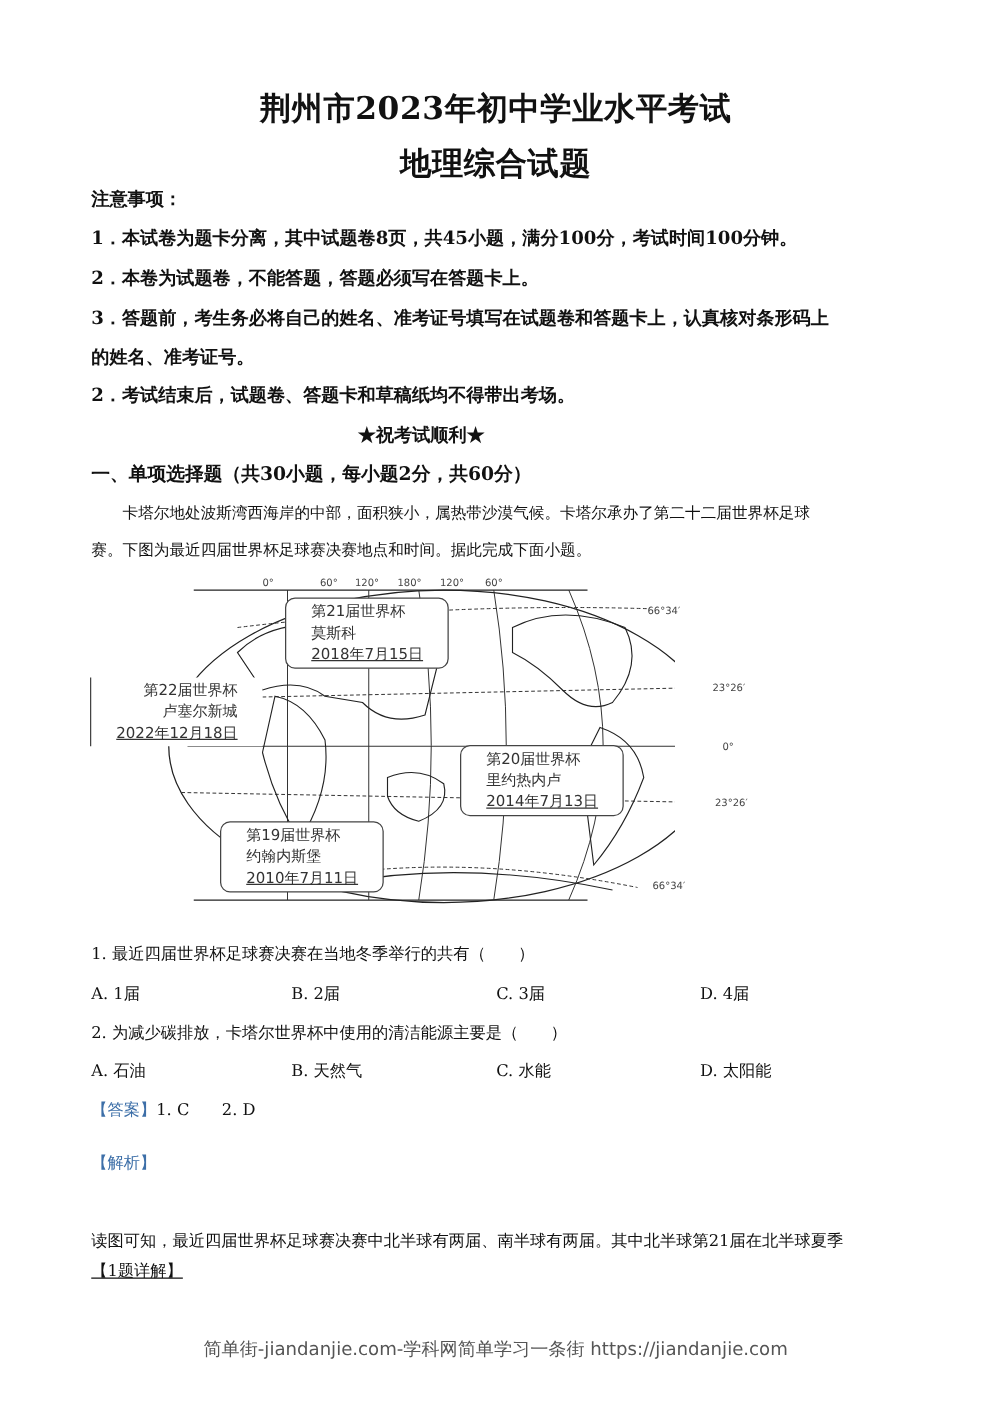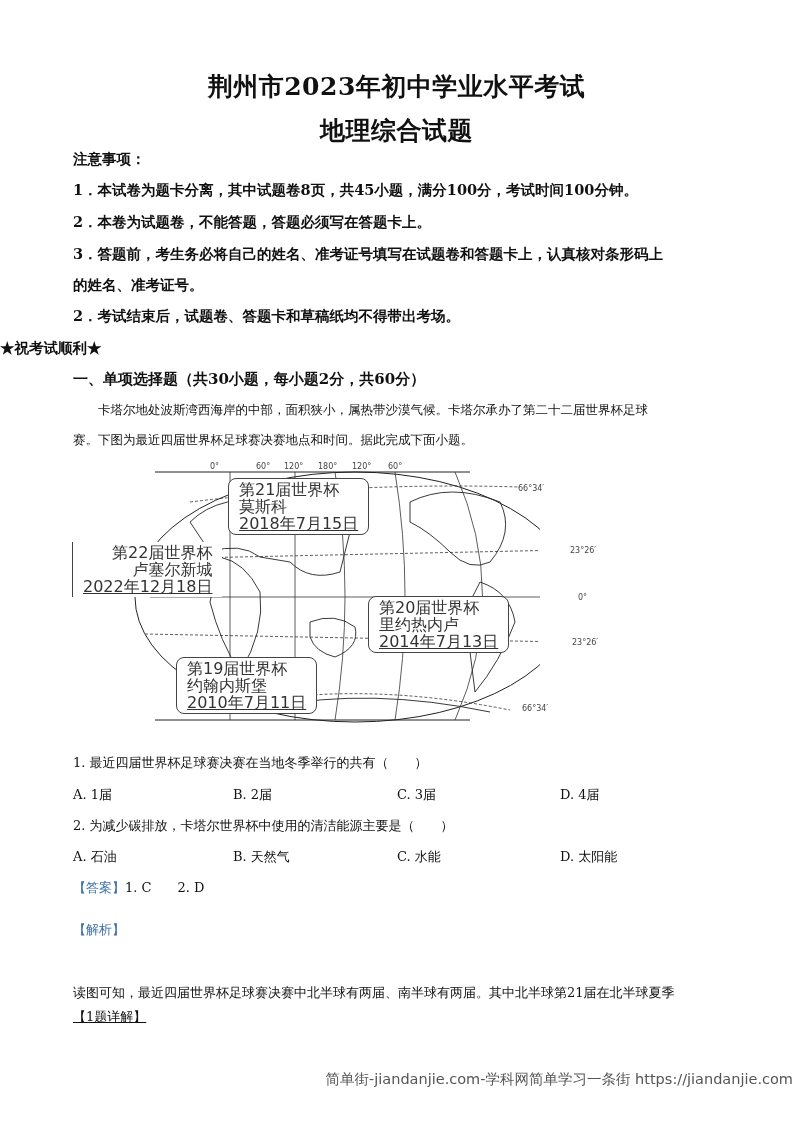--- a/index.html
+++ b/index.html
@@ -3,31 +3,31 @@
 <meta charset="utf-8">
 <style>
   html, body { margin: 0; padding: 0; background: #ffffff; }
   body { width: 793px; height: 1122px; position: relative; overflow: hidden;
          font-family: "DejaVu Serif", "Liberation Serif", serif; color: #111; }
   .title { position: absolute; left: 0; width: 793px; text-align: center;
            font-weight: bold; font-size: 25px; letter-spacing: 0.5px; }
   .t1 { top: 70px; }
   .t2 { top: 114px; }
   .line { position: absolute; left: 73px; font-size: 14.5px; font-weight: bold; white-space: nowrap; }
-  .center { left: 0; width: 674px; }
+  .center { left: 0; width: 674px; text-align: center; }
   .body-text { position: absolute; left: 73px; width: 660px; font-size: 12.5px; line-height: 30px; font-weight: normal; }
   .indent { text-indent: 2em; }
   .q { position: absolute; left: 73px; font-size: 13px; white-space: nowrap; }
   .opt { position: absolute; font-size: 13px; white-space: nowrap; }
   .blue { color: #3d6fa8; }
-  .footer { position: absolute; top: 1070px; left: 0; width: 793px; text-align: right;
+  .footer { position: absolute; top: 1070px; left: 0; width: 793px; text-align: center;
             font-family: "DejaVu Sans", sans-serif; font-size: 14.5px; color: #555; }
   .map { position: absolute; left: 70px; top: 462px; width: 470px; height: 262px; }
   .callout { position: absolute; background: #fff; font-family: "DejaVu Sans", sans-serif;
-             font-size: 16px; line-height: 17px; color: #333; padding: 2px 10px;
+             font-size: 12px; line-height: 17px; color: #333; padding: 2px 20px;
              border: 1px solid #444; border-radius: 8px; }
   .callout .date { text-decoration: underline; }
   .lbl { position: absolute; font-size: 8px; color: #444; font-family: "DejaVu Sans", sans-serif; }
 </style>
 </head>
 <body>
 
 <div class="title t1">荆州市2023年初中学业水平考试</div>
 <div class="title t2">地理综合试题</div>
 

